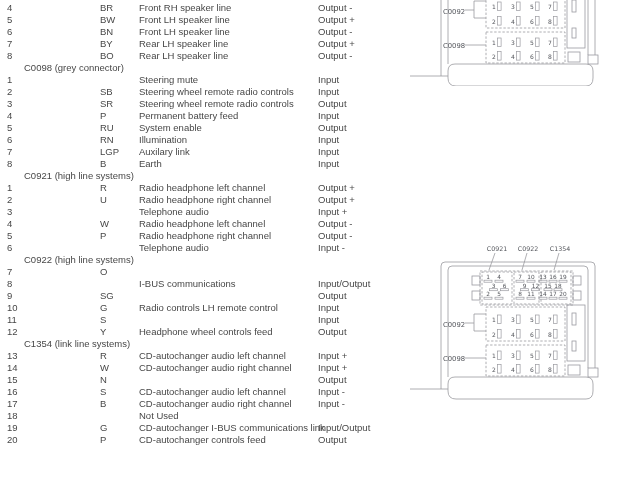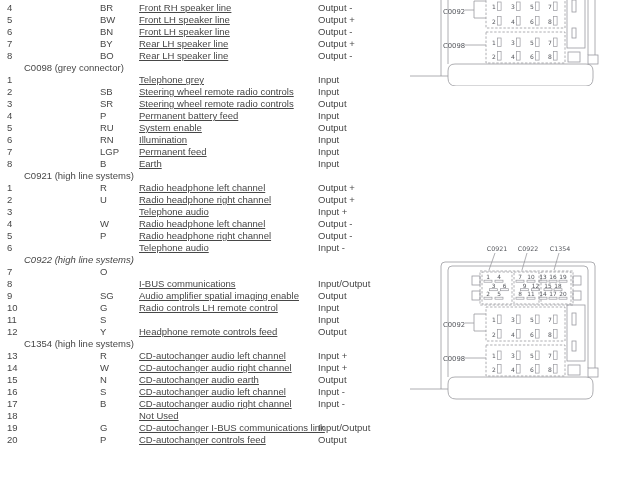--- a/index.html
+++ b/index.html
@@ -9,21 +9,21 @@
     font-family:"Liberation Sans",sans-serif;
   }
   #pin-table{position:absolute;left:0;top:0;width:640px;height:480px;}
   .trow{position:absolute;left:0;height:12px;width:640px;}
   .trow span{
     position:absolute;top:0;font-size:9.5px;line-height:12px;
     color:#474747;white-space:nowrap;letter-spacing:0;
   }
   .c-pin{left:7px;}
   .c-code{left:84px;margin-left:16px;}
-  .c-desc{left:139px;text-decoration:underline;}
+  .c-desc{left:139px;}
   .c-io{left:318px;}
   .c-sec{left:24px;}
   svg{position:absolute;}
   #svg-top{left:408px;top:0;width:200px;height:86px;}
   #svg-bottom{left:408px;top:243px;width:200px;height:165px;}
 </style>
 </head>
 <body>
 
 <div id="pin-table">
@@ -56,21 +56,21 @@
       <span class="c-code">BO</span>
       <span class="c-desc">Rear LH speaker line</span>
       <span class="c-io">Output -</span>
     </div>
     <div class="trow" style="top: 62px;">
       <span class="c-sec">C0098 (grey connector)</span>
     </div>
     <div class="trow" style="top: 74px;">
       <span class="c-pin">1</span>
       <span class="c-code"></span>
-      <span class="c-desc">Telephone grey</span>
+      <span class="c-desc">Steering mute</span>
       <span class="c-io">Input</span>
     </div>
     <div class="trow" style="top: 86px;">
       <span class="c-pin">2</span>
       <span class="c-code">SB</span>
       <span class="c-desc">Steering wheel remote radio controls</span>
       <span class="c-io">Input</span>
     </div>
     <div class="trow" style="top: 98px;">
       <span class="c-pin">3</span>
@@ -92,21 +92,21 @@
     </div>
     <div class="trow" style="top: 134px;">
       <span class="c-pin">6</span>
       <span class="c-code">RN</span>
       <span class="c-desc">Illumination</span>
       <span class="c-io">Input</span>
     </div>
     <div class="trow" style="top: 146px;">
       <span class="c-pin">7</span>
       <span class="c-code">LGP</span>
-      <span class="c-desc">Permanent feed</span>
+      <span class="c-desc">Auxilary link</span>
       <span class="c-io">Input</span>
     </div>
     <div class="trow" style="top: 158px;">
       <span class="c-pin">8</span>
       <span class="c-code">B</span>
       <span class="c-desc">Earth</span>
       <span class="c-io">Input</span>
     </div>
     <div class="trow" style="top: 170px;">
       <span class="c-sec">C0921 (high line systems)</span>
@@ -140,76 +140,74 @@
       <span class="c-code">P</span>
       <span class="c-desc">Radio headphone right channel</span>
       <span class="c-io">Output -</span>
     </div>
     <div class="trow" style="top: 242px;">
       <span class="c-pin">6</span>
       <span class="c-code"></span>
       <span class="c-desc">Telephone audio</span>
       <span class="c-io">Input -</span>
     </div>
-    <div class="trow" style="top: 254px; font-style: italic;">
+    <div class="trow" style="top: 254px;">
       <span class="c-sec">C0922 (high line systems)</span>
     </div>
     <div class="trow" style="top: 266px;">
       <span class="c-pin">7</span>
       <span class="c-code">O</span>
       <span class="c-io"></span>
     </div>
     <div class="trow" style="top: 278px;">
       <span class="c-pin">8</span>
       <span class="c-code"></span>
       <span class="c-desc">I-BUS communications</span>
       <span class="c-io">Input/Output</span>
     </div>
     <div class="trow" style="top: 290px;">
       <span class="c-pin">9</span>
       <span class="c-code">SG</span>
-      <span class="c-desc">Audio amplifier spatial imaging enable</span>
       <span class="c-io">Output</span>
     </div>
     <div class="trow" style="top: 302px;">
       <span class="c-pin">10</span>
       <span class="c-code">G</span>
       <span class="c-desc">Radio controls LH remote control</span>
       <span class="c-io">Input</span>
     </div>
     <div class="trow" style="top: 314px;">
       <span class="c-pin">11</span>
       <span class="c-code">S</span>
       <span class="c-io">Input</span>
     </div>
     <div class="trow" style="top: 326px;">
       <span class="c-pin">12</span>
       <span class="c-code">Y</span>
-      <span class="c-desc">Headphone remote controls feed</span>
+      <span class="c-desc">Headphone wheel controls feed</span>
       <span class="c-io">Output</span>
     </div>
     <div class="trow" style="top: 338px;">
-      <span class="c-sec">C1354 (high line systems)</span>
+      <span class="c-sec">C1354 (link line systems)</span>
     </div>
     <div class="trow" style="top: 350px;">
       <span class="c-pin">13</span>
       <span class="c-code">R</span>
       <span class="c-desc">CD-autochanger audio left channel</span>
       <span class="c-io">Input +</span>
     </div>
     <div class="trow" style="top: 362px;">
       <span class="c-pin">14</span>
       <span class="c-code">W</span>
       <span class="c-desc">CD-autochanger audio right channel</span>
       <span class="c-io">Input +</span>
     </div>
     <div class="trow" style="top: 374px;">
       <span class="c-pin">15</span>
       <span class="c-code">N</span>
-      <span class="c-desc">CD-autochanger audio earth</span>
       <span class="c-io">Output</span>
     </div>
     <div class="trow" style="top: 386px;">
       <span class="c-pin">16</span>
       <span class="c-code">S</span>
       <span class="c-desc">CD-autochanger audio left channel</span>
       <span class="c-io">Input -</span>
     </div>
     <div class="trow" style="top: 398px;">
       <span class="c-pin">17</span>

